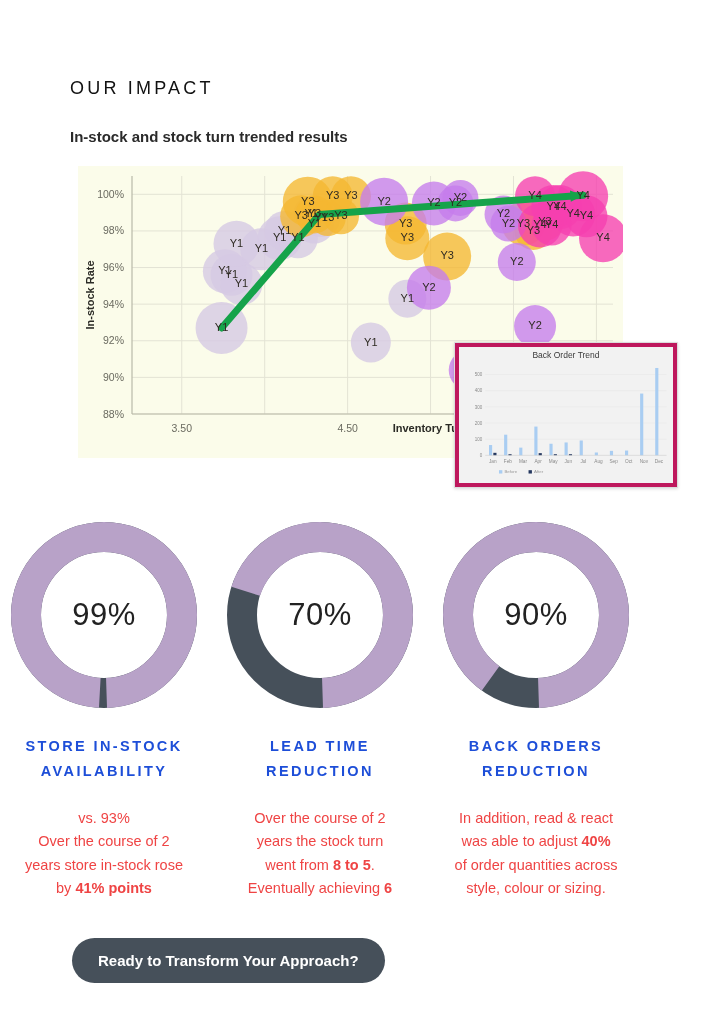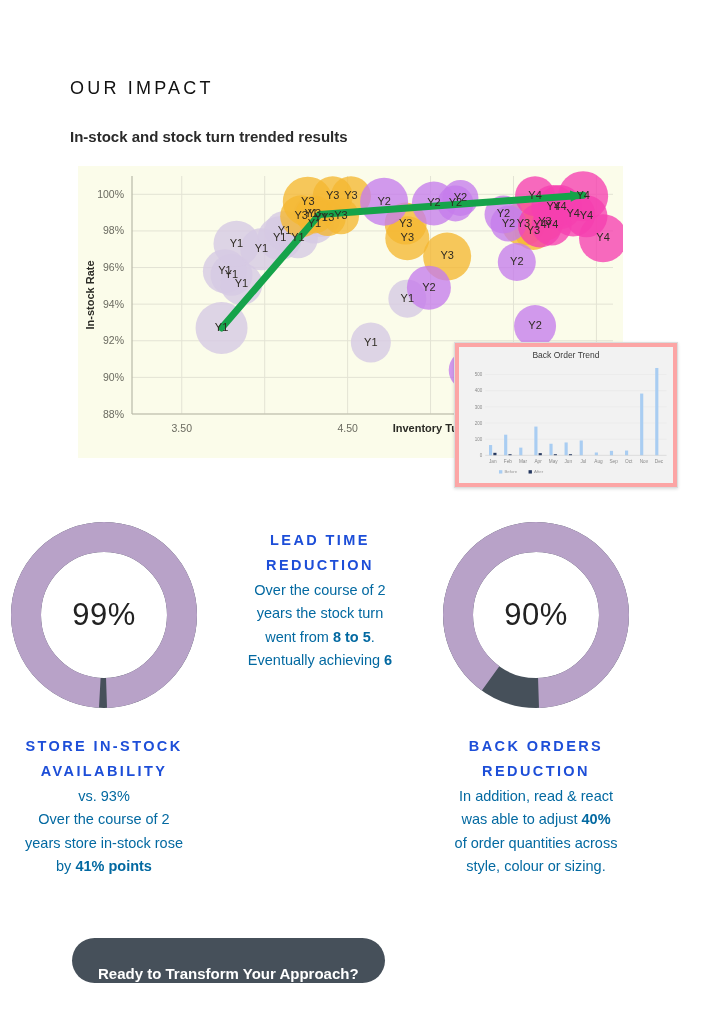--- a/index.html
+++ b/index.html
@@ -43,21 +43,21 @@
   }
   .ax-title{
     font-family:"Liberation Sans", sans-serif;
     font-size:11px;fill:#2b2b26;font-weight:bold;
   }
 
   
   .inset{
     position:absolute;left:454px;top:342px;
     width:224px;height:146px;
-    background:#fca5a5;
+    background:#be185d;
     border:1px solid #dcdcdc;
     box-shadow:0 1px 3px rgba(0,0,0,.15);
     box-sizing:border-box;
     padding:4px;
   }
   .inset-inner{
     width:100%;height:100%;
     background:#f2f2f2;
     position:relative;
   }
@@ -84,31 +84,32 @@
     position:absolute;left:0;top:0;width:206px;height:206px;
     display:flex;align-items:center;justify-content:center;
     font-size:31px;color:#222222;letter-spacing:.5px;
   }
   .stat-head{
     margin-top:16px;
     font-size:14.5px;font-weight:bold;letter-spacing:2.4px;
     text-align:center;line-height:1.75;color:#1d4ed8;
   }
   .stat-body{
-    font-size:14.5px;line-height:1.62;text-align:center;color:#0369a1;
+    margin-top:22px;
+    font-size:14.5px;line-height:1.62;text-align:center;color:#ef4444;
     width:200px;
   }
   .stat-body b{font-weight:bold;}
 
   
   .cta{
     position:absolute;left:72px;top:938px;
     background:#46505a;color:#ffffff;
     border:none;border-radius:24px;
-    padding:13px 26px;height:45px;line-height:45px;
+    padding:0 26px;height:45px;line-height:45px;
     font-family:"Liberation Sans", sans-serif;
     font-size:15px;font-weight:bold;
     cursor:pointer;
   }
 </style>
 </head>
 <body>
 
 <div class="page">
 
@@ -313,20 +314,27 @@
           <svg viewBox="0 0 206 206" width="206" height="206">
             <circle cx="103" cy="103" r="78" fill="none" stroke="#46505a" stroke-width="30"></circle>
             <circle cx="103" cy="103" r="78" fill="none" stroke="#b8a2c8" stroke-width="30" stroke-dasharray="485.1875694204076 6.9008845396000815" stroke-dashoffset="122.52211349000193" transform="scale(1,-1) translate(0,-206)"></circle>
           </svg>
           <div class="donut-val">99%</div>
         </div>
         <div class="stat-head">STORE IN-STOCK<br>AVAILABILITY</div>
         <div class="stat-body">vs. 93%<br>Over the course of 2<br>years store in-stock rose<br>by <b>41% points</b></div>
       </div>
       <div class="stat-col">
+        <div class="donut">
+          <svg viewBox="0 0 206 206" width="206" height="206">
+            <circle cx="103" cy="103" r="78" fill="none" stroke="#46505a" stroke-width="30"></circle>
+            <circle cx="103" cy="103" r="78" fill="none" stroke="#b8a2c8" stroke-width="30" stroke-dasharray="343.06191777200536 149.02653618800232" stroke-dashoffset="122.52211349000193" transform="scale(1,-1) translate(0,-206)"></circle>
+          </svg>
+          <div class="donut-val">70%</div>
+        </div>
         <div class="stat-head">LEAD TIME<br>REDUCTION</div>
         <div class="stat-body">Over the course of 2<br>years the stock turn<br>went from <b>8 to 5</b>.<br>Eventually achieving <b>6</b></div>
       </div>
       <div class="stat-col">
         <div class="donut">
           <svg viewBox="0 0 206 206" width="206" height="206">
             <circle cx="103" cy="103" r="78" fill="none" stroke="#46505a" stroke-width="30"></circle>
             <circle cx="103" cy="103" r="78" fill="none" stroke="#b8a2c8" stroke-width="30" stroke-dasharray="441.07960856400695 51.00884539600076" stroke-dashoffset="122.52211349000193" transform="scale(1,-1) translate(0,-206)"></circle>
           </svg>
           <div class="donut-val">90%</div>

